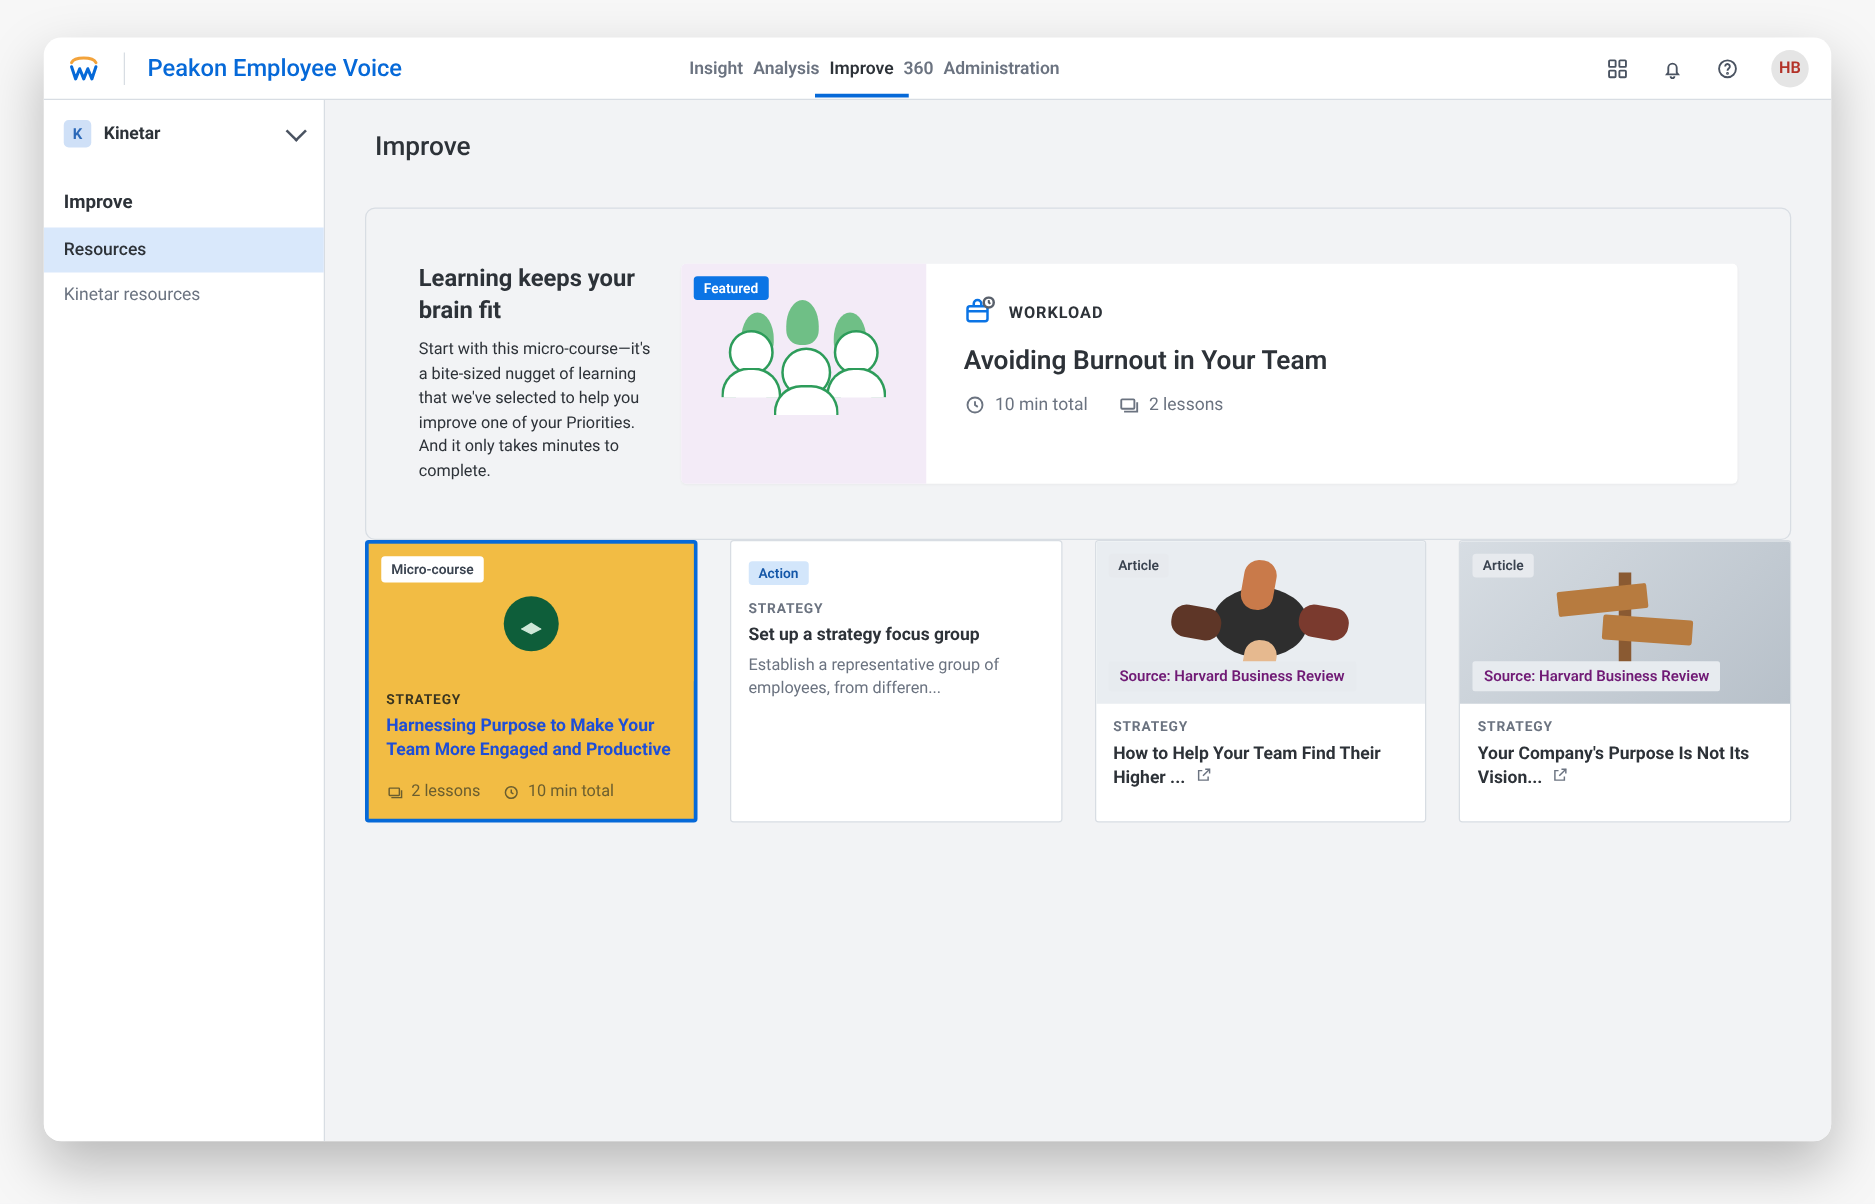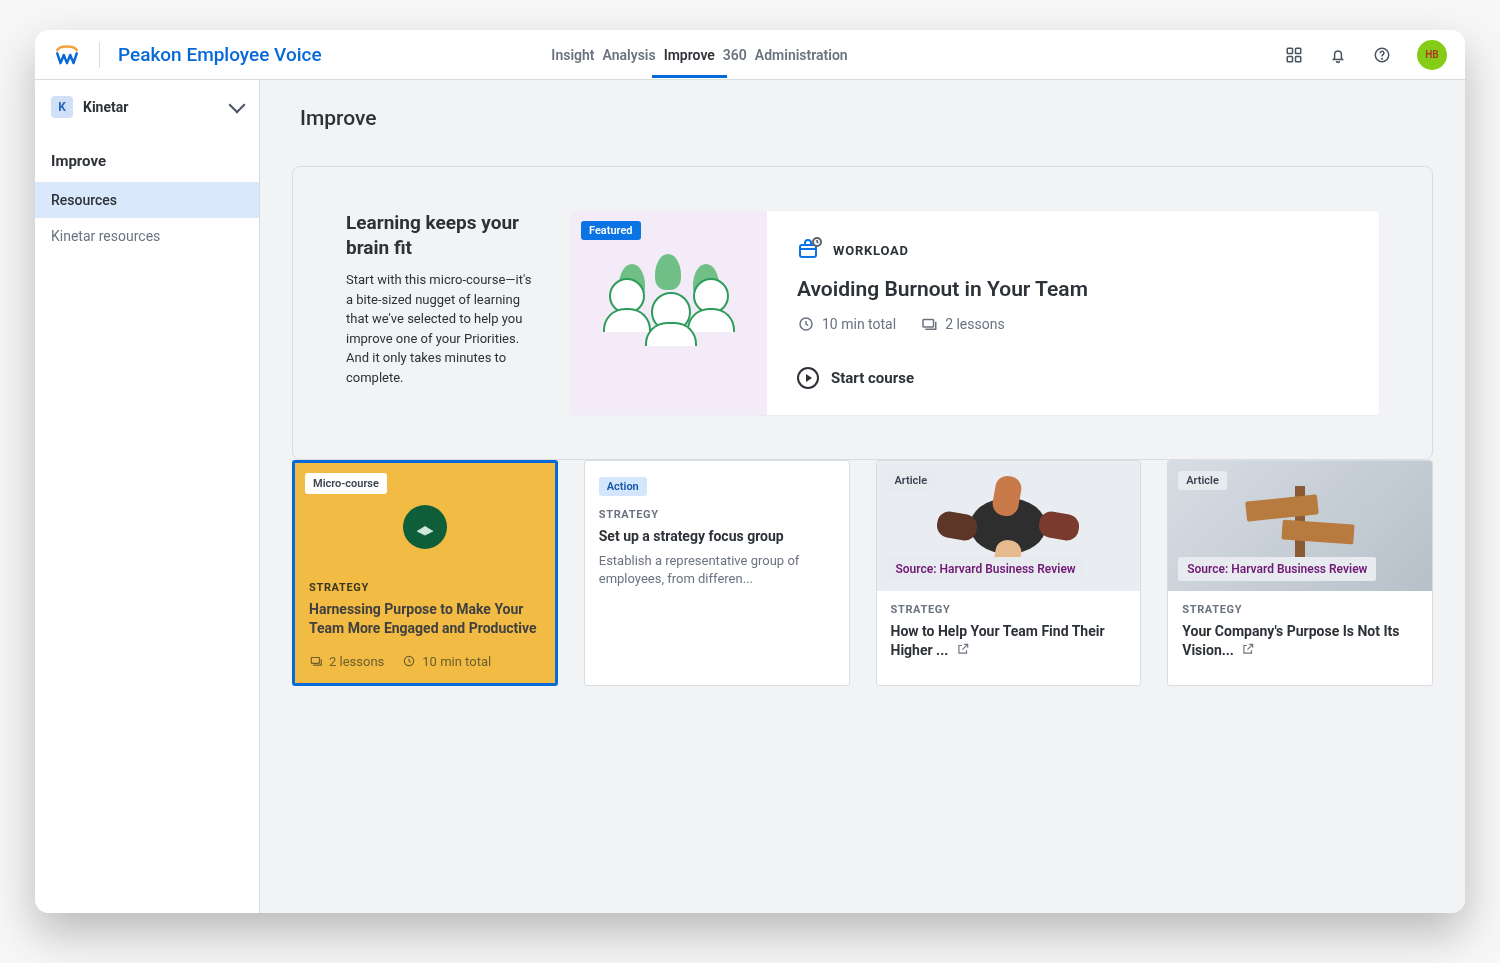--- a/index.html
+++ b/index.html
@@ -25,21 +25,21 @@
   .topbar{height:50px;border-bottom:1px solid var(--border);display:flex;align-items:center;padding:0 18px;gap:18px;flex:0 0 auto;}
   .logo-mark{width:28px;height:28px;display:flex;align-items:center;justify-content:center;}
   .brand-sep{width:1px;height:26px;background:var(--border);}
   .brand-name{color:var(--blue);font-size:19px;font-weight:500;}
   .tabs{display:flex;margin:0 auto;}
   .tab{font-size:14px;color:var(--text-muted);font-weight:600;padding:14px 4px;position:relative;cursor:pointer;}
   .tab.active{color:var(--text);}
   .tab.active::after{content:"";position:absolute;left:-8px;right:-8px;bottom:-1px;height:3px;background:var(--blue);}
   .top-icons{display:flex;align-items:center;gap:26px;margin-left:auto;}
   .icon-btn{color:#4a5361;cursor:pointer;display:flex;}
-  .avatar{width:30px;height:30px;border-radius:50%;background:#84cc16;display:flex;align-items:center;justify-content:center;color:#b33228;font-weight:600;font-size:10px;}
+  .avatar{width:30px;height:30px;border-radius:50%;background:#e5e5e5;display:flex;align-items:center;justify-content:center;color:#b33228;font-weight:600;font-size:13px;}
 
   
   .bodywrap{flex:1;display:flex;min-height:0;}
   .sidebar{width:225px;border-right:1px solid var(--border);background:#fff;flex:0 0 auto;}
   .org-picker{padding:16px 16px 6px 16px;display:flex;align-items:center;gap:10px;cursor:pointer;}
   .org-badge{width:22px;height:22px;border-radius:4px;background:#cfe0f7;color:#2a68b8;font-weight:700;font-size:12px;display:flex;align-items:center;justify-content:center;}
   .org-name{font-weight:700;font-size:14px;color:var(--text);flex:1;}
   .side-section{margin-top:20px;}
   .side-head{font-weight:700;font-size:15px;color:var(--text);padding:8px 16px 12px 16px;}
   .side-item{font-size:14px;color:var(--text);padding:10px 16px;cursor:pointer;}
@@ -47,21 +47,21 @@
   .side-item.dim{color:var(--text-muted);}
 
   .main{flex:1;background:var(--bg);overflow:auto;}
   .page-title{font-size:21px;font-weight:500;color:var(--text);padding:26px 0 22px 40px;}
 
   .filters{display:flex;align-items:stretch;border-top:1px solid var(--border);border-bottom:1px solid var(--border);margin:0 12px 0 32px;}
   .filter-cell{display:flex;align-items:center;gap:12px;padding:0 24px;height:48px;font-size:14px;color:var(--text);}
   .filter-sep{width:1px;background:var(--border);}
   .chip{border:1px solid #a8b0bb;border-radius:4px;padding:6px 12px;display:flex;align-items:center;gap:10px;font-size:14px;color:var(--text);cursor:pointer;}
 
-  .hero{margin:14px 32px 0 32px;border:1px solid var(--border);border-radius:8px;padding:44px 53px;display:flex;gap:15px;align-items:stretch;}
+  .hero{margin:14px 32px 0 32px;border:1px solid var(--border);border-radius:8px;padding:44px 42px;display:flex;gap:0;align-items:stretch;}
   .hero-left{width:210px;padding-right:20px;}
   .hero-left h2{font-size:19px;font-weight:700;color:var(--text);margin:0 0 10px 0;line-height:1.3;}
   .hero-left p{font-size:13px;color:var(--text);line-height:1.5;margin:0;}
   .hero-card{flex:1;background:#fff;border-radius:4px;display:flex;box-shadow:0 1px 2px rgba(0,0,0,.04);}
   .hero-img{width:196px;background:var(--pink);position:relative;display:flex;align-items:center;justify-content:center;border-top-left-radius:4px;border-bottom-left-radius:4px;}
   .badge-featured{position:absolute;top:10px;left:10px;background:var(--badge-blue);color:#fff;font-size:11px;font-weight:600;padding:3px 8px;border-radius:3px;}
   .hero-body{flex:1;padding:26px 30px;display:flex;flex-direction:column;gap:14px;}
   .cat-line{display:flex;align-items:center;gap:10px;}
   .cat-label{font-size:13px;font-weight:700;letter-spacing:.06em;color:var(--text);}
   .hero-body h3{font-size:21px;font-weight:600;color:var(--text);margin:0;}
@@ -91,21 +91,21 @@
   .card-desc{font-size:13px;color:var(--text-muted);margin:6px 0 0 0;line-height:1.4;}
   .ext-icon{display:inline-block;margin-left:4px;vertical-align:-1px;}
 
   
   .card.micro{background:var(--yellow);border:3px solid var(--blue);}
   .card.micro .img{background:var(--yellow);height:110px;}
   .card.micro .card-body{padding:0 14px 14px 14px;}
   .micro-badge{position:absolute;top:10px;left:10px;background:#fff;color:#3a4350;font-size:11px;font-weight:600;padding:4px 8px;border-radius:3px;}
   .micro-circle{width:44px;height:44px;border-radius:50%;background:#0e5e3a;display:flex;align-items:center;justify-content:center;margin-top:18px;}
   .card.micro .card-cat{color:#3a3520;margin-top:8px;}
-  .card.micro .card-title{color:#404040;}
+  .card.micro .card-title{color:#1d4ed8;}
   .micro-meta{display:flex;gap:18px;align-items:center;margin-top:16px;color:#6b5e2f;font-size:13px;}
   .micro-meta .meta-item{display:flex;align-items:center;gap:6px;}
 
   
   svg.i{width:18px;height:18px;stroke:currentColor;fill:none;stroke-width:2;}
   svg.i14{width:14px;height:14px;}
 
   
   .people{position:relative;width:120px;height:90px;}
   .p{position:absolute;width:36px;height:36px;border:2px solid #2d9c5a;border-radius:50%;background:#fff;}
@@ -238,24 +238,20 @@
                 <span>10 min total</span>
               </span>
               <span class="meta-item">
                 <svg class="i" viewBox="0 0 24 24">
                     <rect x="4" y="6" width="14" height="10" rx="1"></rect>
                     <path d="M7 19h14V9"></path>
                   </svg>
                 <span>2 lessons</span>
               </span>
             </div>
-            <div class="start-row">
-              <span class="play-circle"></span>
-              <span class="start-label">Start course</span>
-            </div>
           </div>
         </div>
       </div>
 
 
       <div class="cards">
 
         <div class="card micro">
           <div class="img">
             <div class="micro-badge">Micro-course</div>

